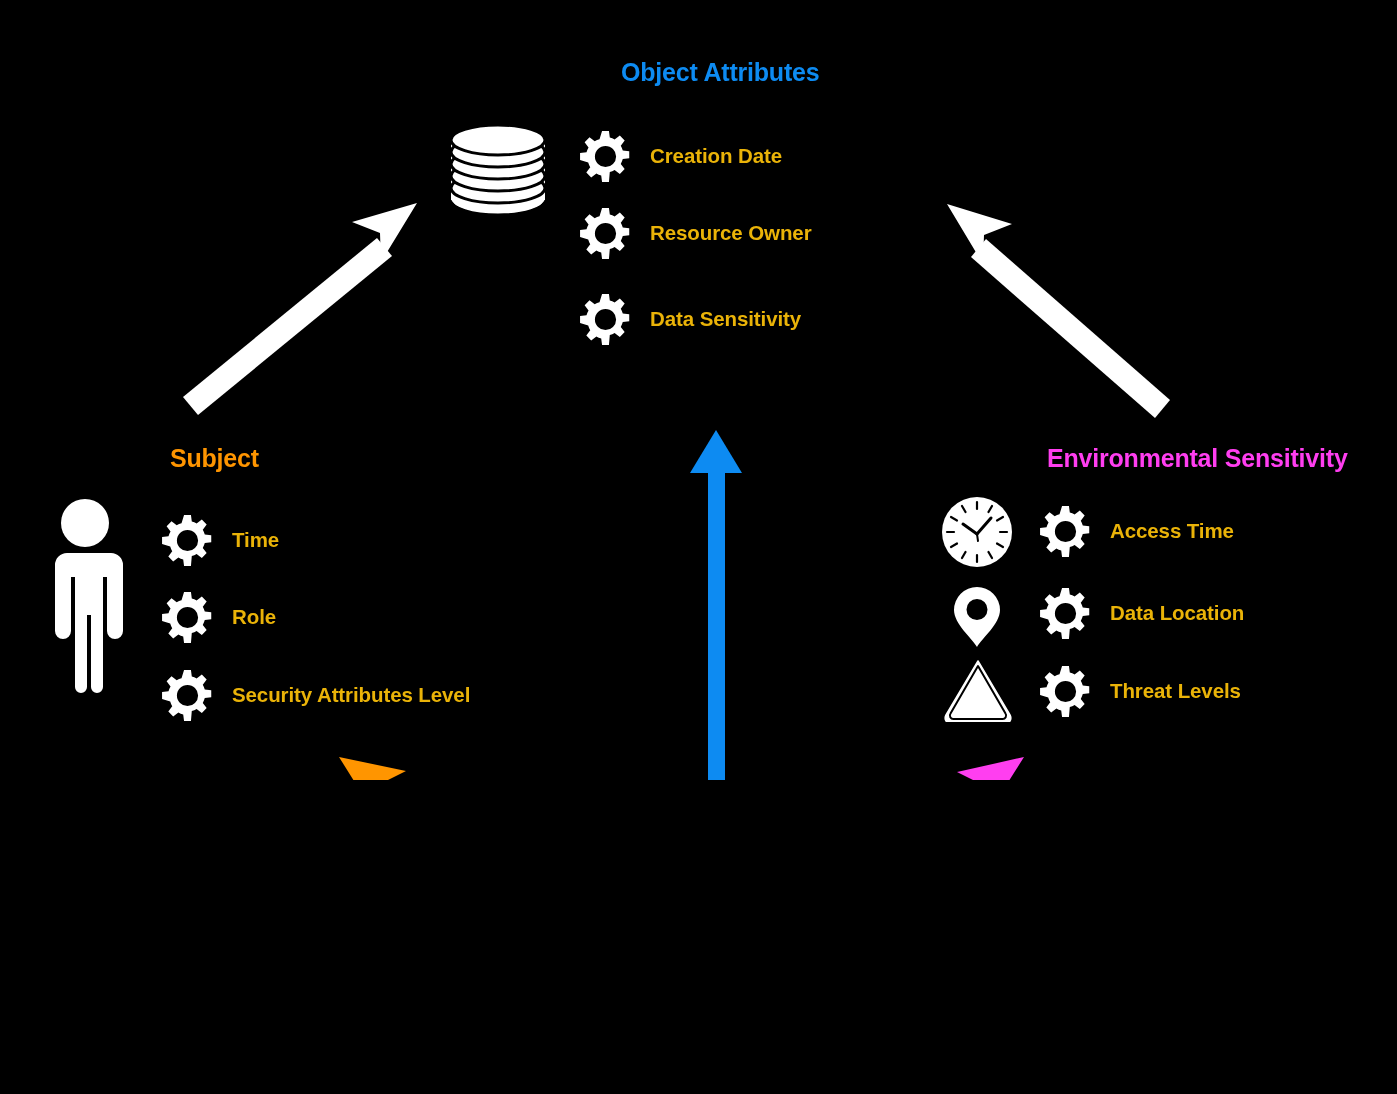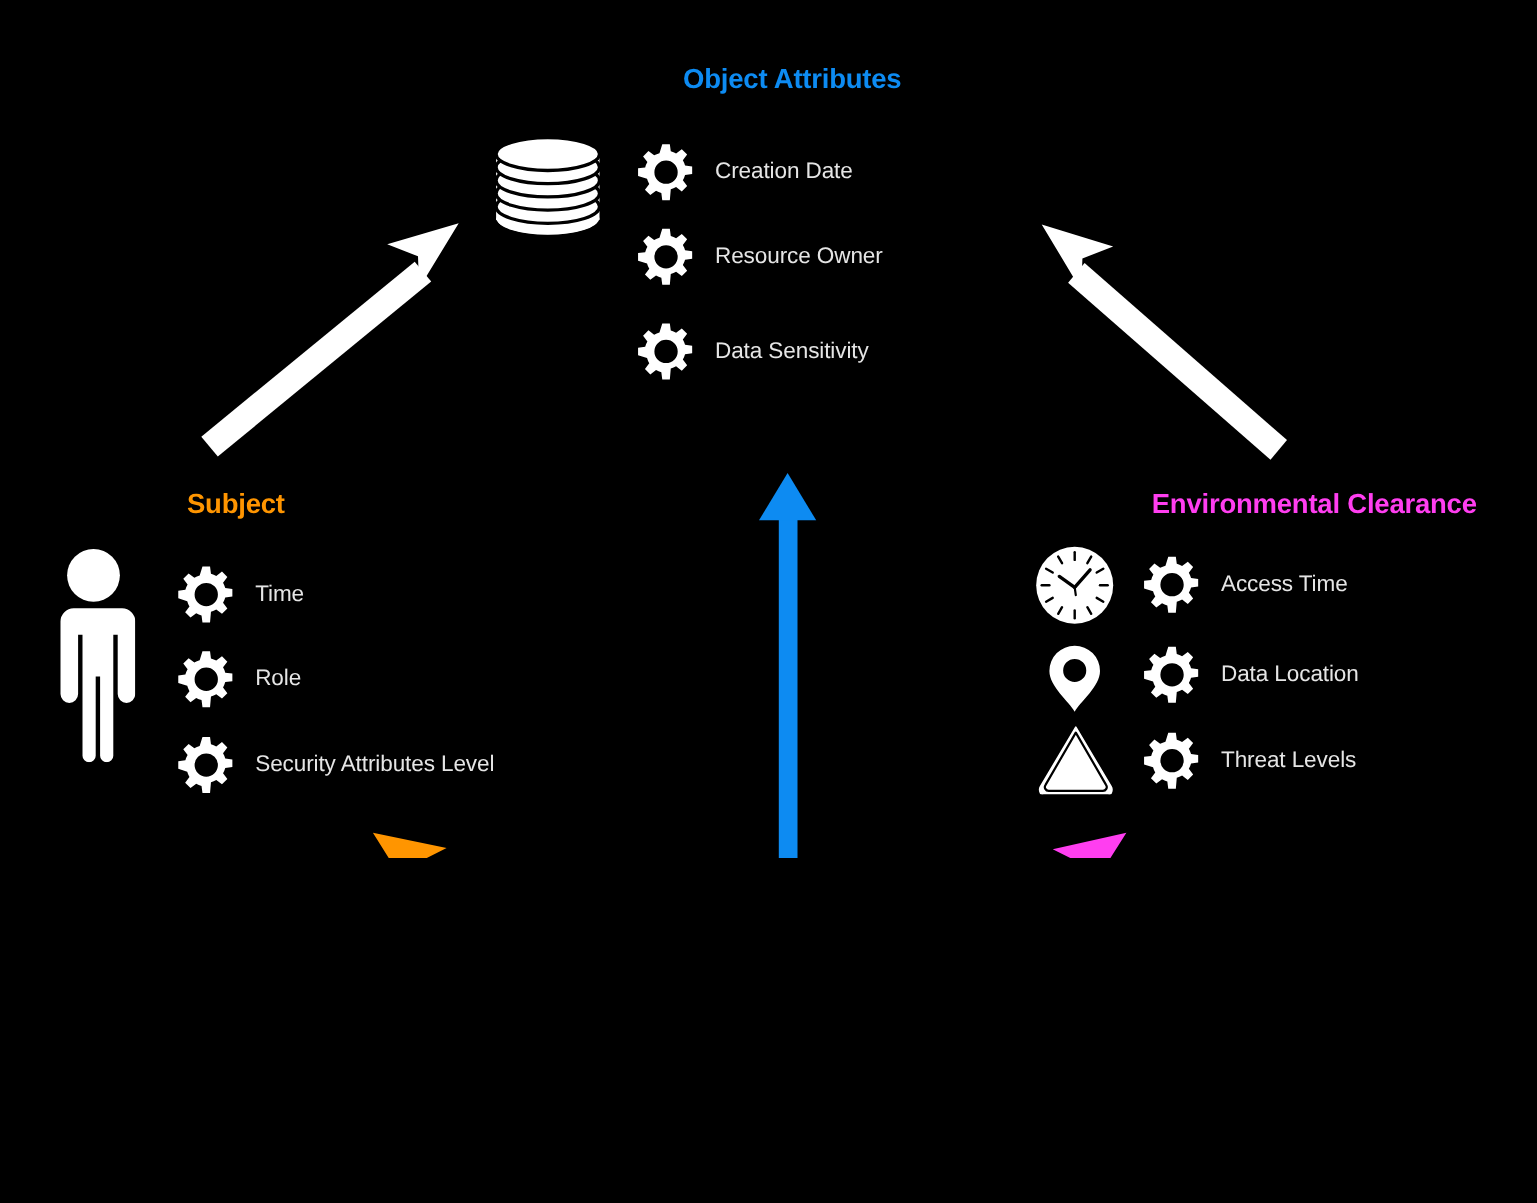--- a/index.html
+++ b/index.html
@@ -37,23 +37,23 @@
 
   
   .attr-row {
     position: absolute;
     display: flex;
     align-items: center;
     white-space: nowrap;
   }
   .attr-gear { width: 53px; height: 53px; flex: 0 0 53px; display:block; }
   .attr-label {
-    color: #e5e5e5;
+    color: #eab308;
     font-size: 20.5px;
-    font-weight: normal;
+    font-weight: bold;
     letter-spacing: -0.1px;
     margin-left: 18px;
     line-height: 1;
   }
 
   
   #obj-row-0 { left: 579px; top: 130px; }
   #obj-row-1 { left: 579px; top: 207px; }
   #obj-row-2 { left: 579px; top: 293px; }
 
@@ -176,21 +176,21 @@
     <span class="attr-label">Role</span>
   </div>
 
   <div class="attr-row" id="subj-row-2">
     <svg class="attr-gear" viewBox="0 0 100 100" xmlns="http://www.w3.org/2000/svg">
       <path fill="#ffffff" fill-rule="evenodd" d="M43.5 2 h13 l1.6 12.2 a37 37 0 0 1 9.1 3.8 l9.8-7.4 9.2 9.2 -7.4 9.8 a37 37 0 0 1 3.8 9.1 l12.2 1.6 v13 l-12.2 1.6 a37 37 0 0 1-3.8 9.1 l7.4 9.8 -9.2 9.2 -9.8-7.4 a37 37 0 0 1-9.1 3.8 L56.5 98 h-13 l-1.6-12.2 a37 37 0 0 1-9.1-3.8 l-9.8 7.4 -9.2-9.2 7.4-9.8 a37 37 0 0 1-3.8-9.1 L2 56.5 v-13 l12.2-1.6 a37 37 0 0 1 3.8-9.1 L10.6 23 l9.2-9.2 9.8 7.4 a37 37 0 0 1 9.1-3.8 Z M50 30 a20 20 0 1 0 0 40 a20 20 0 0 0 0-40 Z"></path>
     </svg>
     <span class="attr-label">Security Attributes Level</span>
   </div>
 
-  <div class="heading" id="heading-env">Environmental Clearance</div>
+  <div class="heading" id="heading-env">Environmental Sensitivity</div>
 
   <svg class="abs" id="icon-clock" viewBox="0 0 72 72" xmlns="http://www.w3.org/2000/svg">
     <circle cx="36" cy="36" r="35" fill="#ffffff"></circle>
     <g stroke="#000000" stroke-width="2.2" stroke-linecap="round">
       <line x1="36" y1="6" x2="36" y2="13"></line>
       <line x1="51" y1="10" x2="47.5" y2="16"></line>
       <line x1="62" y1="21" x2="56" y2="24.5"></line>
       <line x1="66" y1="36" x2="59" y2="36"></line>
       <line x1="62" y1="51" x2="56" y2="47.5"></line>
       <line x1="51" y1="62" x2="47.5" y2="56"></line>

